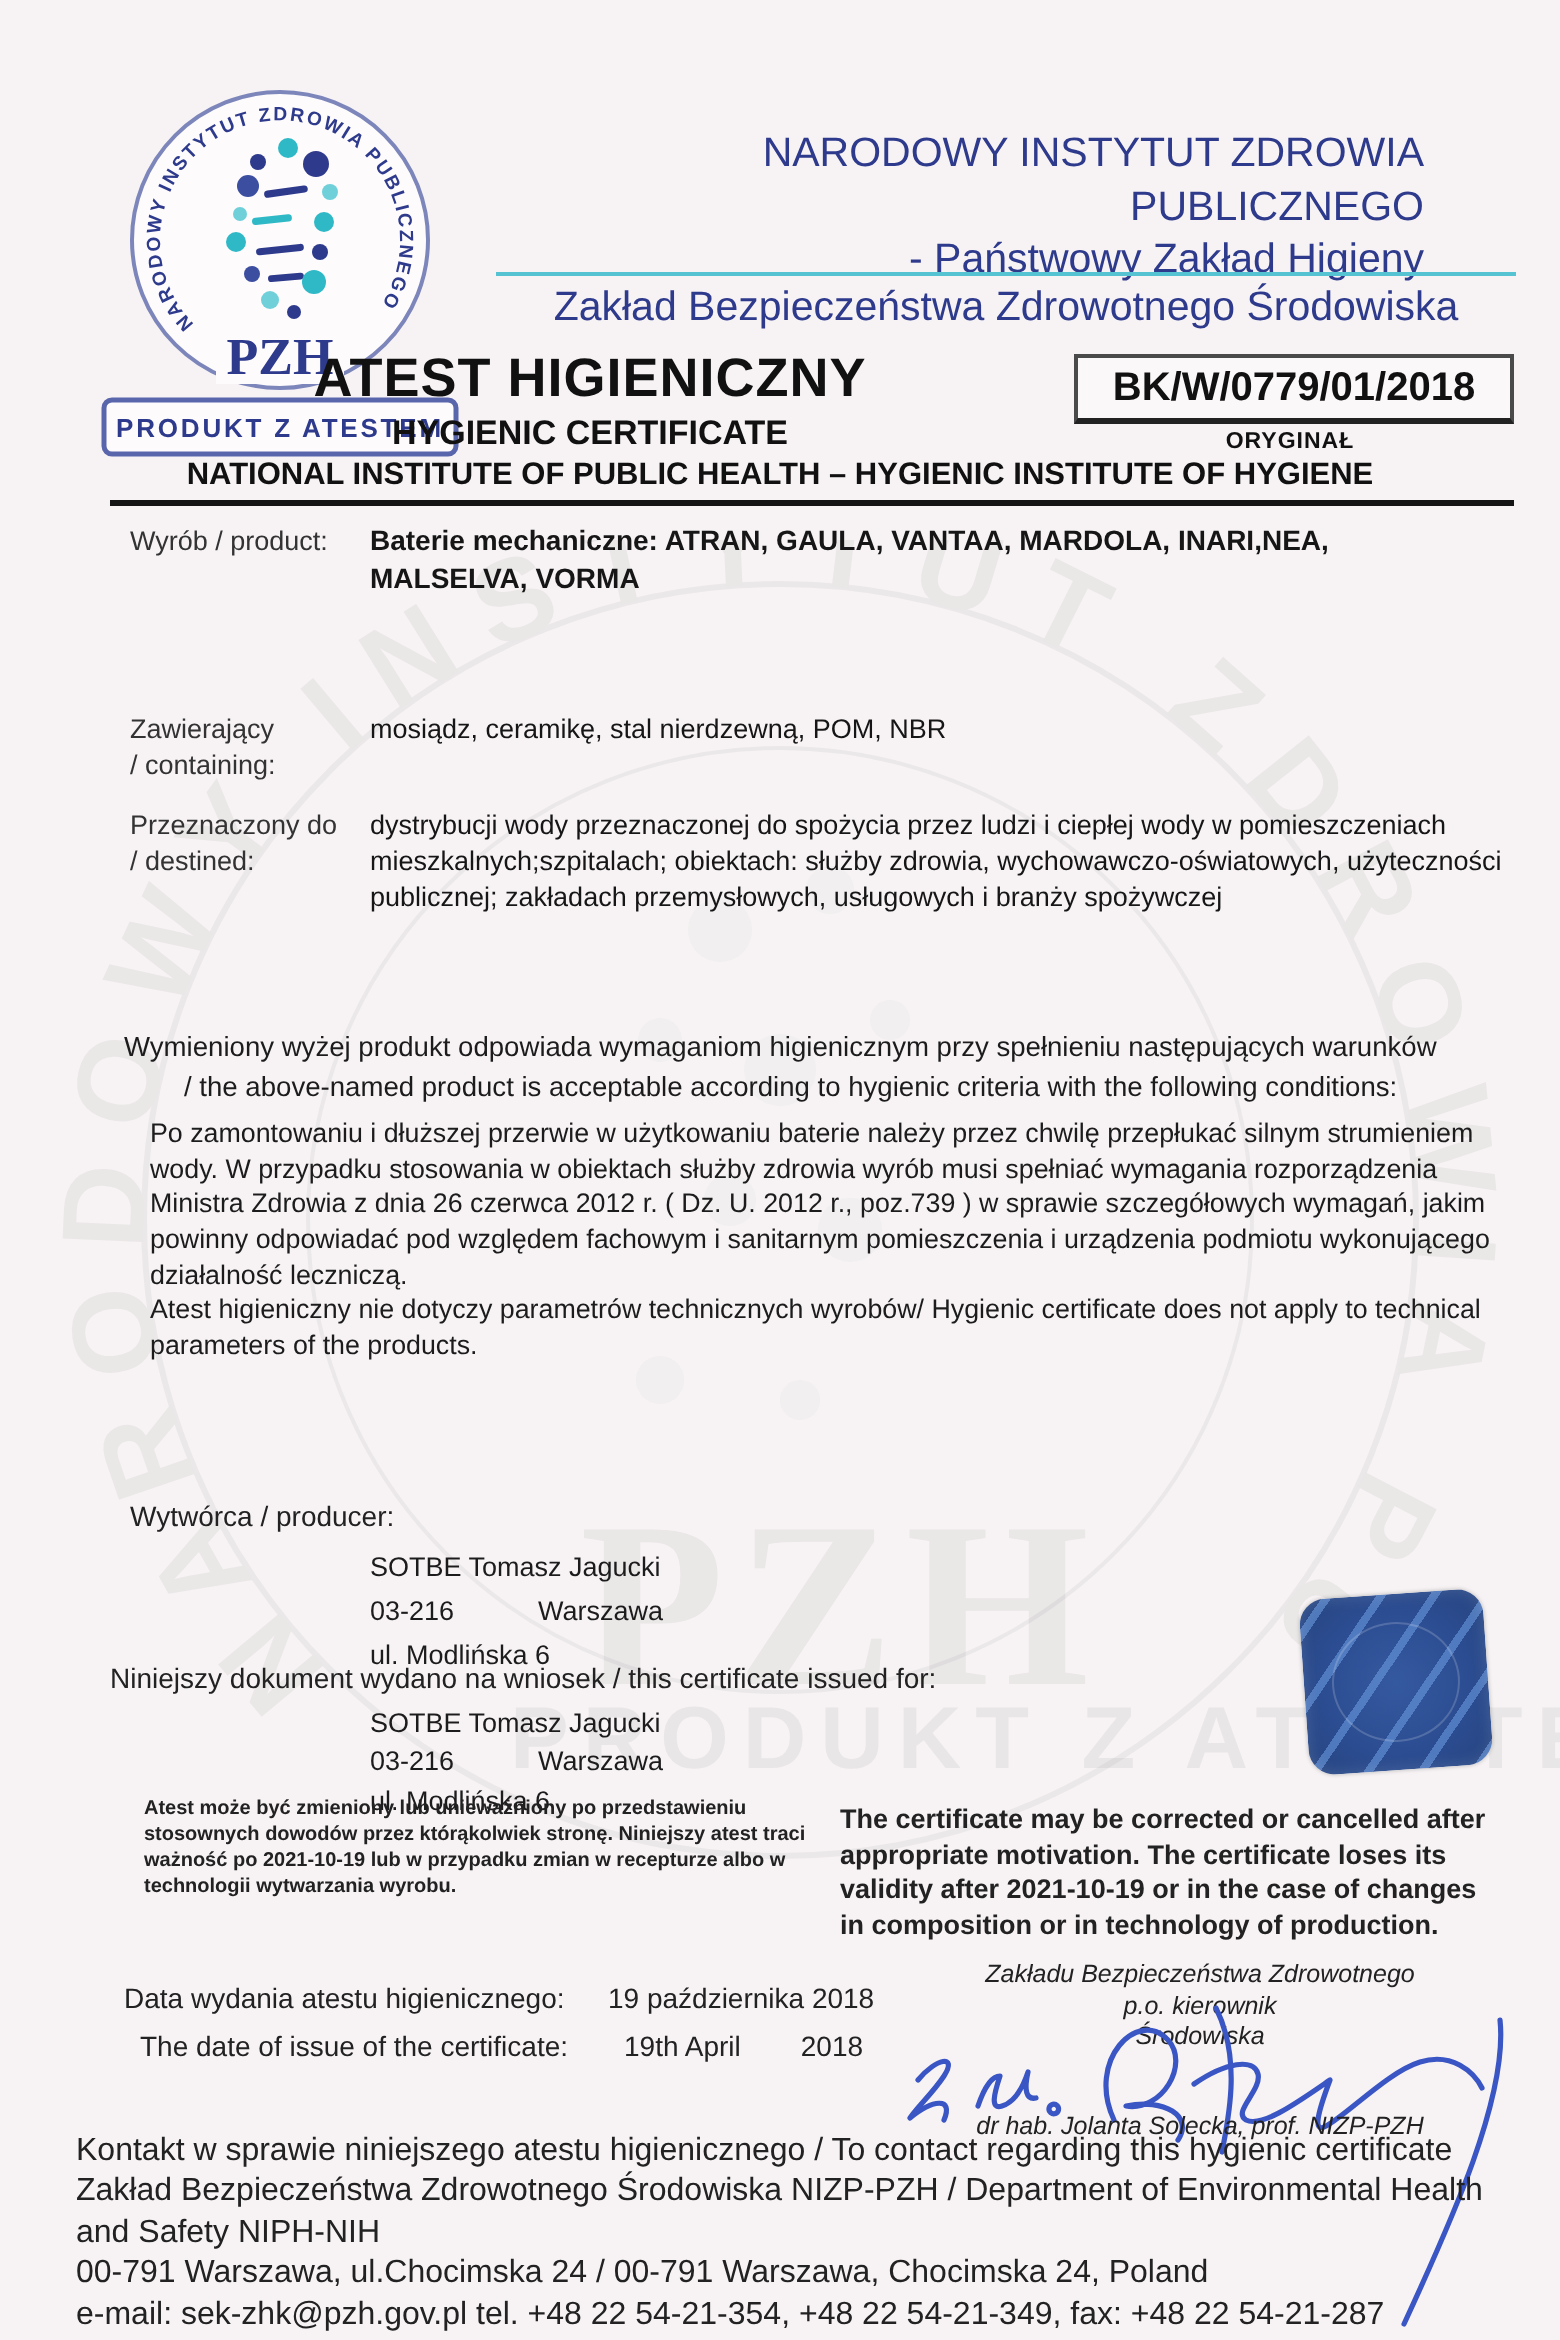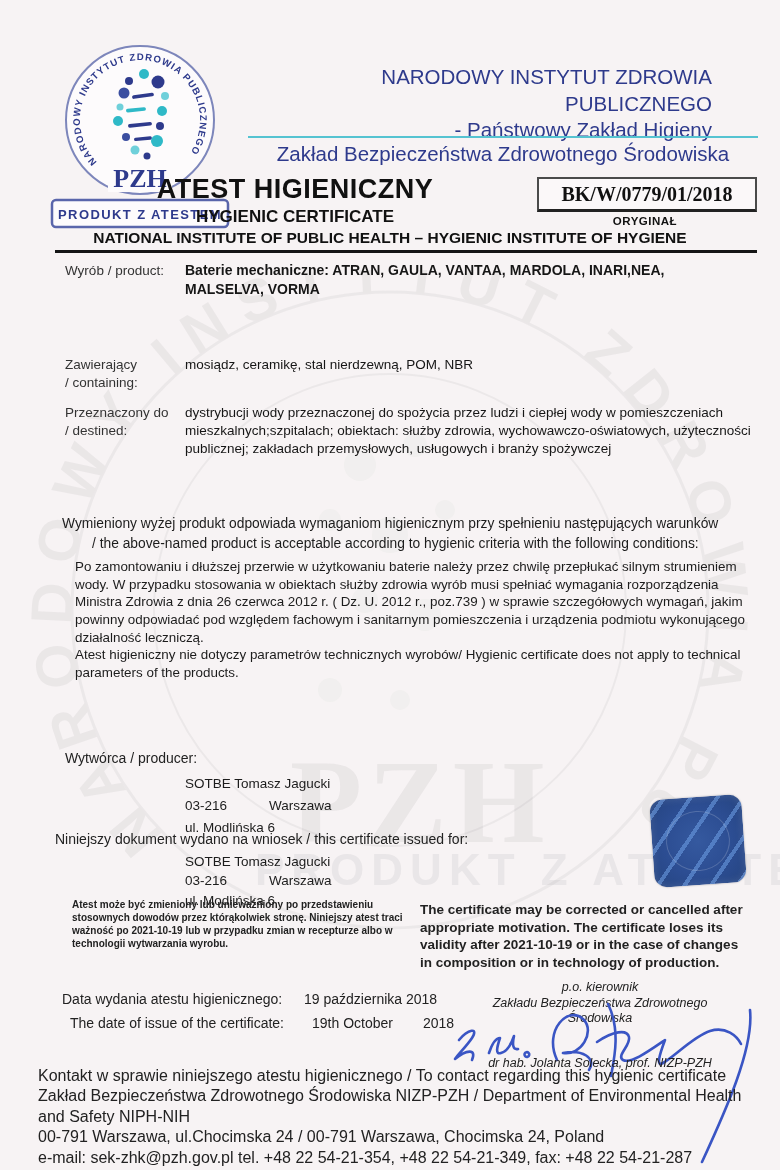--- a/index.html
+++ b/index.html
@@ -52,21 +52,21 @@
   
   .t-pl{left:60px;top:174px;width:470px;text-align:center;
         font-size:27px;font-weight:bold;letter-spacing:0.5px;color:#111;}
   .t-en{left:60px;top:207px;width:470px;text-align:center;
         font-size:17px;font-weight:bold;color:#111;}
   .cert-box{
     left:537px;top:177px;width:216px;height:30px;
     border:2px solid #4a4a4a;border-bottom:3px solid #222;
     background:#fbf8f9;
     display:flex;align-items:center;justify-content:center;
-    font-family:Liberation Serif, serif;
+    font-family:Liberation Sans, sans-serif;
     font-size:20px;font-weight:bold;color:#111;
   }
   .orig{left:537px;top:215px;width:216px;text-align:center;
         font-size:11.5px;font-weight:bold;letter-spacing:0.5px;color:#111;}
   .t-inst{left:38px;top:229px;width:704px;text-align:center;
           font-size:15.5px;font-weight:bold;color:#111;}
   .rule{left:55px;top:250px;width:702px;height:3px;background:#151515;}
 
   
   .lbl{color:#333;font-size:13.5px;line-height:1.3;}
@@ -257,27 +257,27 @@
 
   <div class="abs valid-pl">Atest może być zmieniony lub unieważniony po przedstawieniu stosownych dowodów przez którąkolwiek stronę. Niniejszy atest traci ważność po 2021-10-19  lub w przypadku zmian w recepturze albo w technologii wytwarzania wyrobu.</div>
   <div class="abs valid-en">The certificate may be corrected or cancelled after appropriate motivation. The certificate loses its validity after 2021-10-19  or in the case of changes in composition or in technology of production.</div>
 
   <div class="abs date-row d1">
     <span class="dlab">Data wydania atestu higienicznego:</span>
     <span>19 października 2018</span>
   </div>
   <div class="abs date-row d2">
     <span class="dlab">The date of issue of the certificate:</span>
-    <span>19th October</span>
+    <span>19th April</span>
     <span class="yr">2018</span>
   </div>
 
   <div class="abs sig-block">
+    <div>Zakładu Bezpieczeństwa Zdrowotnego</div>
     <div>p.o. kierownik</div>
-    <div>Zakładu Bezpieczeństwa Zdrowotnego</div>
     <div>Środowiska</div>
   </div>
   <svg class="abs sig-svg" viewBox="0 0 330 172">
     <g fill="none" stroke="#3a55c4" stroke-width="2.6" stroke-linecap="round" stroke-linejoin="round">
       <path d="M14,42 c9,-11 20,-13 13,-2 c-6,9 -13,15 -17,21 c11,-9 22,-11 17,1"></path>
       <path d="M44,55 c3,-9 7,-15 11,-15 c-3,9 -5,17 1,15 c7,-2 11,-11 13,-17 c-2,9 -1,14 4,13"></path>
       <path d="M80,58 a2.4,2.4 0 1 1 0.4,0.4"></path>
       <path d="M112,62 c-14,-30 12,-56 27,-40 c11,12 -3,36 -21,33 c19,-4 34,5 26,17"></path>
       <path d="M163,6 c13,26 6,56 3,72"></path>
       <path d="M152,44 c16,-11 30,-13 32,-5 c2,8 -13,19 -6,23 c8,4 26,-9 42,-20 c-6,16 -9,27 -2,23 c11,-6 31,-27 47,-32 c16,-5 27,5 31,13"></path>

